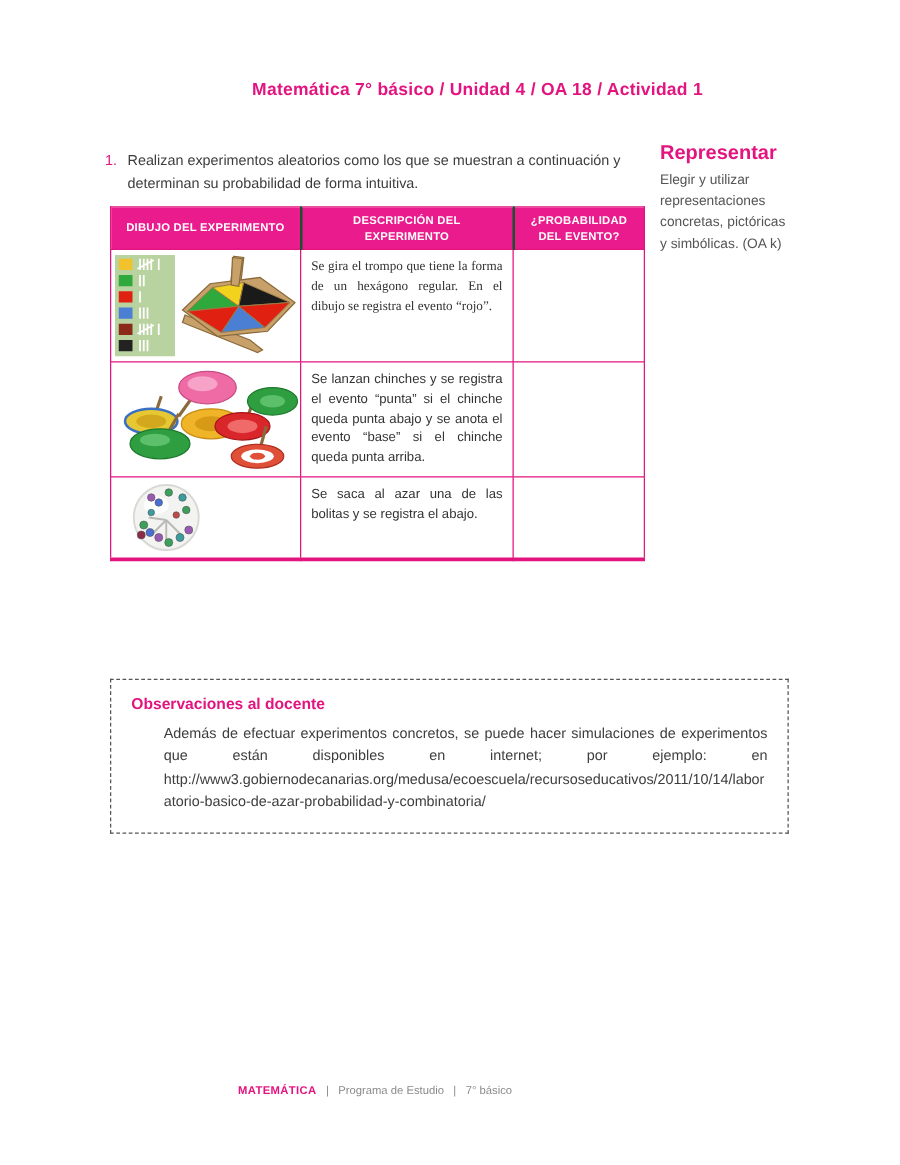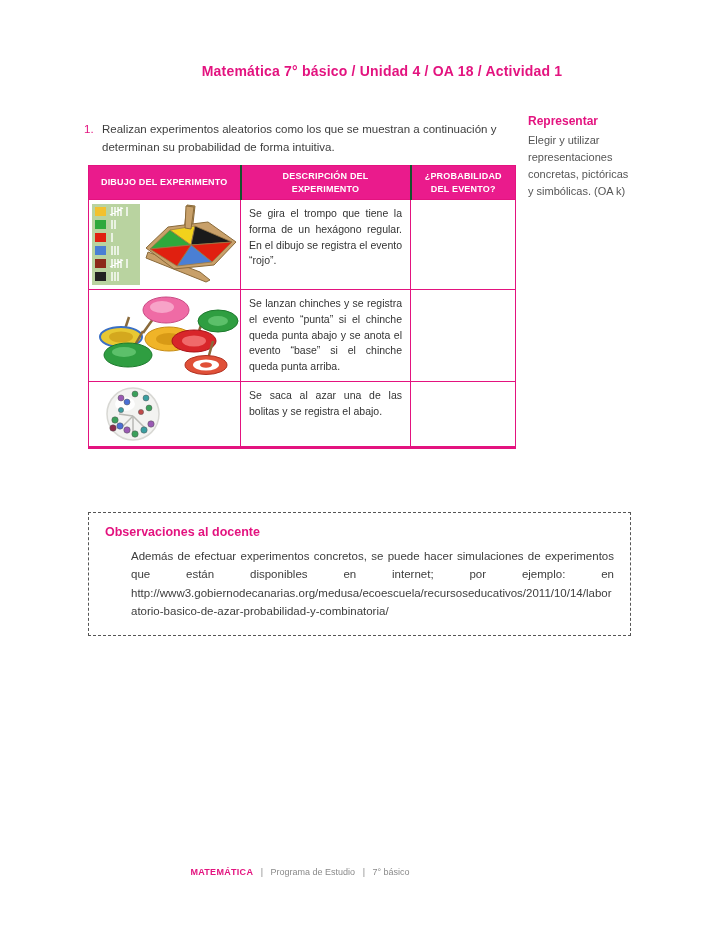--- a/index.html
+++ b/index.html
@@ -14,21 +14,21 @@
     text-align:center; color:#e3137f; font-size:14px; font-weight:bold;
     letter-spacing:0.2px;
     padding-left:44px;
   }
   .activity {
     position:absolute; top:120px; left:84px; width:434px;
     display:flex; font-size:11.5px; line-height:1.6; color:#3d3d3d;
   }
   .activity .num { color:#e3137f; width:18px; flex:0 0 18px; }
   .side-note { position:absolute; top:114px; left:528px; width:108px; }
-  .side-note .sn-head { color:#e3137f; font-size:12px; font-weight:bold; margin-bottom:4px; }
+  .side-note .sn-head { color:#e3137f; font-size:16px; font-weight:bold; margin-bottom:4px; }
   .side-note .sn-body { font-size:11px; color:#555; line-height:1.55; }
 
   table.exp-table {
     position:absolute; top:165px; left:88px; width:427px;
     border-collapse:collapse; table-layout:fixed;
     border:1.5px solid #e3137f; border-bottom-width:3px;
   }
   .exp-table th {
     background:#ea1b8c; color:#ffffff; font-size:9px; font-weight:bold;
     padding:4px 8px; height:34px; text-align:center; line-height:1.35;
@@ -36,25 +36,25 @@
   }
   .exp-table th:first-child { border-left:none; }
   .exp-table td {
     border:1.2px solid #e3137f; vertical-align:top; background:#fff;
   }
   .desc {
     font-size:10.5px; line-height:1.5; color:#333; padding:6px 8px;
     text-align:justify; text-align-last:left;
   }
   .imgcell { text-align:center; vertical-align:middle !important; padding:2px; }
-  .r1 td { height:89px; } .r2 td { height:89px; }
+  .r1 td { height:89px;font-family:Liberation Serif, serif; } .r2 td { height:89px; }
   .r3 td { height:64px; } .r4 td { height:77px; }
 
   .obs-box {
-    position:absolute; top:512px; left:88px; width:543px;
+    position:absolute; top:543px; left:88px; width:543px;
     border:1.5px dashed #555; padding:12px 16px 14px 16px; background:#fff;
   }
   .obs-box .obs-head { color:#e3137f; font-size:12.5px; font-weight:bold; margin-bottom:8px; }
   .obs-box .obs-body {
     font-size:11.5px; line-height:1.6; color:#3d3d3d;
     text-align:justify; text-align-last:left; word-wrap:break-word;margin-left:26px;
   }
   .footer {
     position:absolute; top:867px; left:0; width:600px; text-align:center;
     font-size:9px; color:#8a8a8a;

